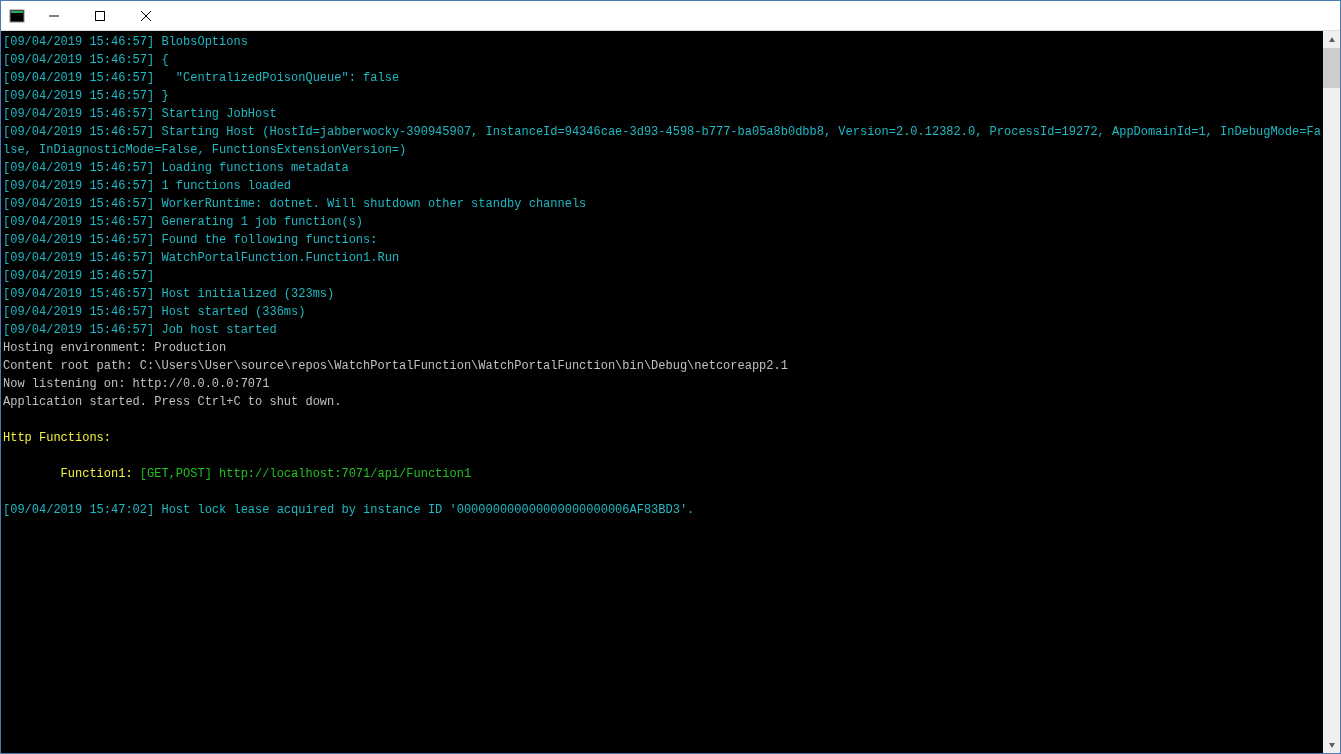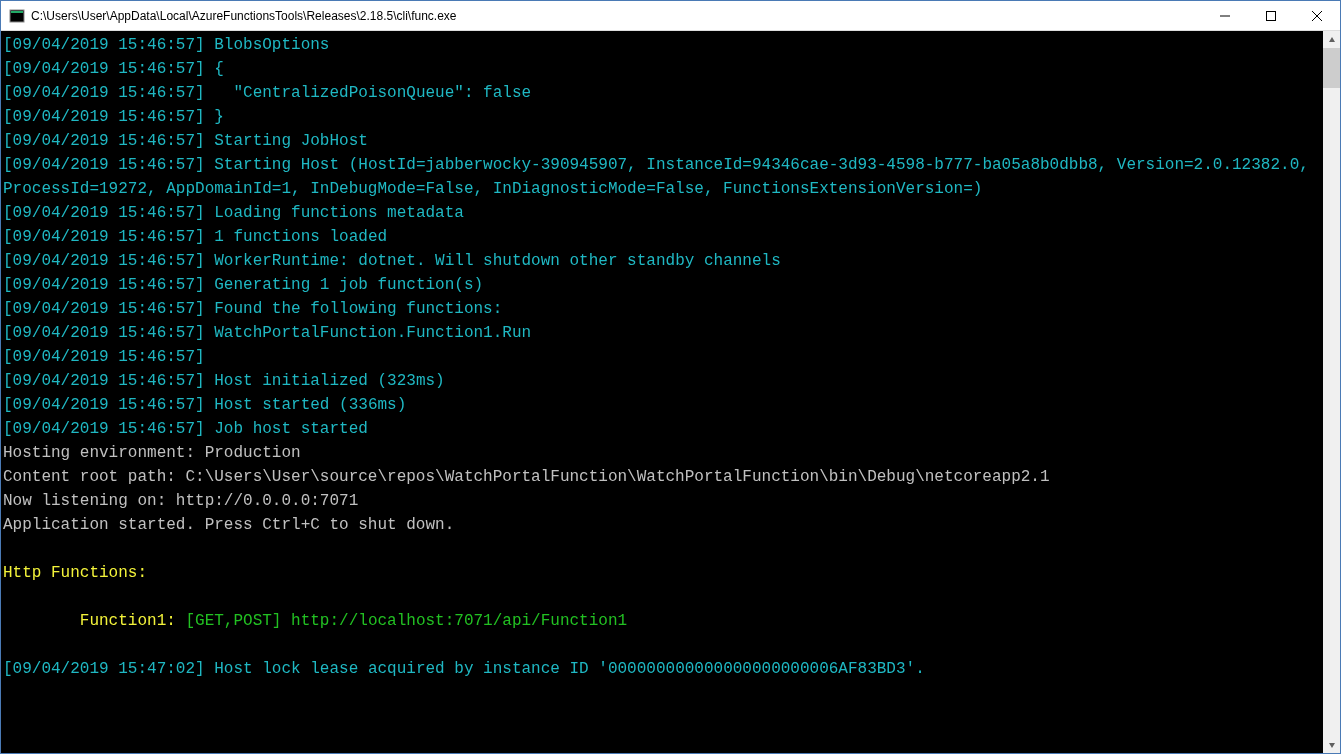--- a/index.html
+++ b/index.html
@@ -58,21 +58,21 @@
   .console-wrap {
     flex: 1;
     display: flex;
     background: #000;
     position: relative;
   }
   .console {
     flex: 1;
     background: #000;
     font-family: Consolas, "Courier New", monospace;
-    font-size: 16px;
+    font-size: 12px;
     line-height: 1.5;
     color: #ccc;
     padding: 2px 0 2px 2px;
     white-space: pre-wrap;
     word-break: break-all;
     overflow: hidden;
   }
   .scrollbar {
     width: 17px;
     background: #f0f0f0;
@@ -113,21 +113,20 @@
 
 <div class="window">
 
   <div class="titlebar">
     <span class="icon">
       <svg viewBox="0 0 16 16">
           <rect x="1" y="2" width="14" height="12" fill="#000" stroke="#888"></rect>
           <rect x="2" y="3" width="12" height="2" fill="#2a6"></rect>
         </svg>
     </span>
-    <span class="title">C:\Users\User\AppData\Local\AzureFunctionsTools\Releases\2.18.5\cli\func.exe</span>
     <div class="win-controls">
       <button class="win-btn">
         <svg viewBox="0 0 10 10">
             <line x1="0" y1="5" x2="10" y2="5"></line>
           </svg>
       </button>
       <button class="win-btn">
         <svg viewBox="0 0 10 10">
             <rect x="0.5" y="0.5" width="9" height="9"></rect>
           </svg>

